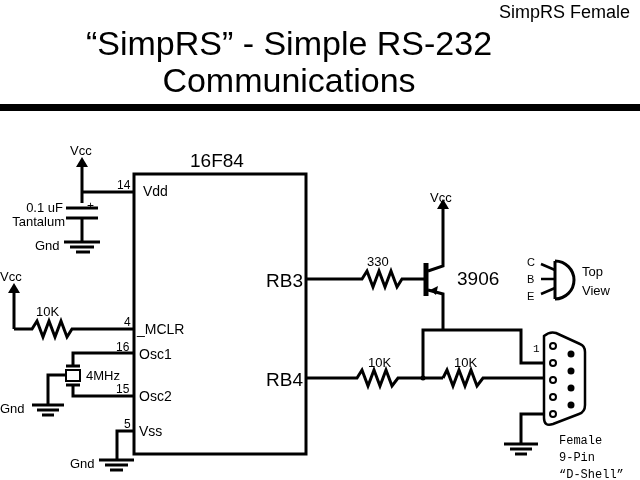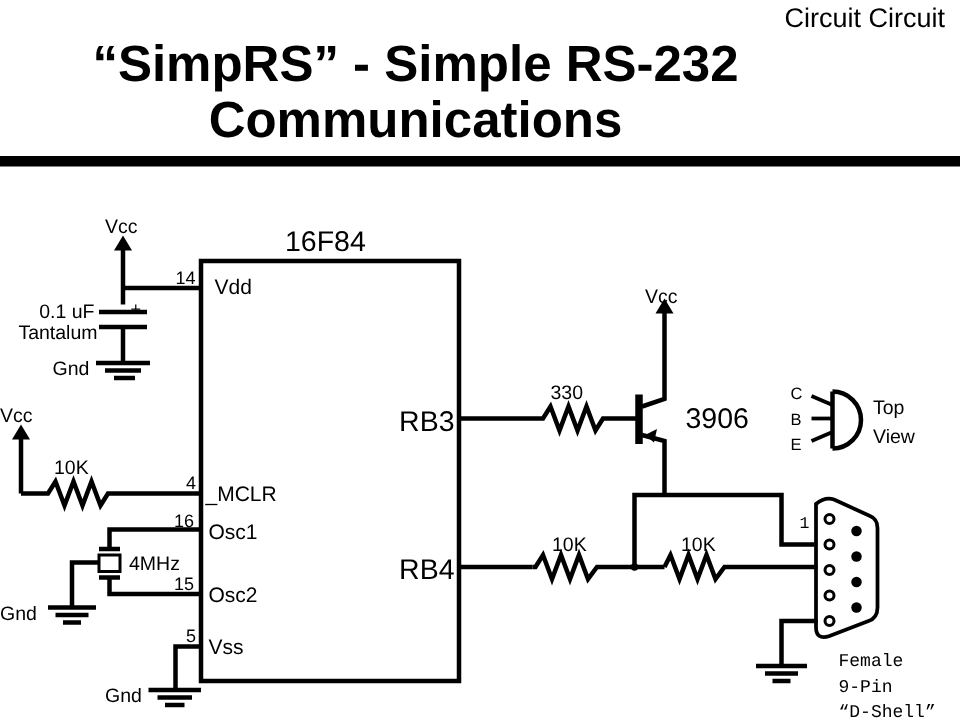--- a/index.html
+++ b/index.html
@@ -1,29 +1,29 @@
 <!DOCTYPE html>
 <html><head>
 <meta charset="utf-8">
 <style>
   html, body { margin:0; padding:0; background:#fff; }
   body { width:640px; height:480px; position:relative; overflow:hidden; font-family:"Liberation Sans", sans-serif; color:#000; }
   .hdr-small { position:absolute; top:2px; right:10px; font-size:18px; }
-  .title { position:absolute; left:0; width:554px; text-align:center; font-weight:bold; font-size:34px; line-height:36px; }
+  .title { position:absolute; left:12px; width:554px; text-align:center; font-weight:normal; font-size:34px; line-height:36px; }
   .t1 { top:25px; }
   .t2 { top:62px; }
   .rule { position:absolute; left:0; top:104px; width:640px; height:7px; background:#000; }
   svg { position:absolute; left:0; top:0; }
   svg text { font-family:"Liberation Sans", sans-serif; fill:#000; }
   svg .mono { font-family:"Liberation Mono", monospace; }
 </style>
 </head>
 <body>
 
-<div class="hdr-small">Circuit Circuit</div>
+<div class="hdr-small">SimpRS Female</div>
 <div class="title t1">“SimpRS” - Simple RS-232</div>
 <div class="title t2">Communications</div>
 <div class="rule"></div>
 
 <svg width="640" height="480" viewBox="0 0 640 480">
   <g stroke="#000" stroke-width="3" fill="none">
 
     <rect x="134" y="174" width="172" height="280"></rect>
 
     <line x1="82" y1="165" x2="82" y2="203"></line>

